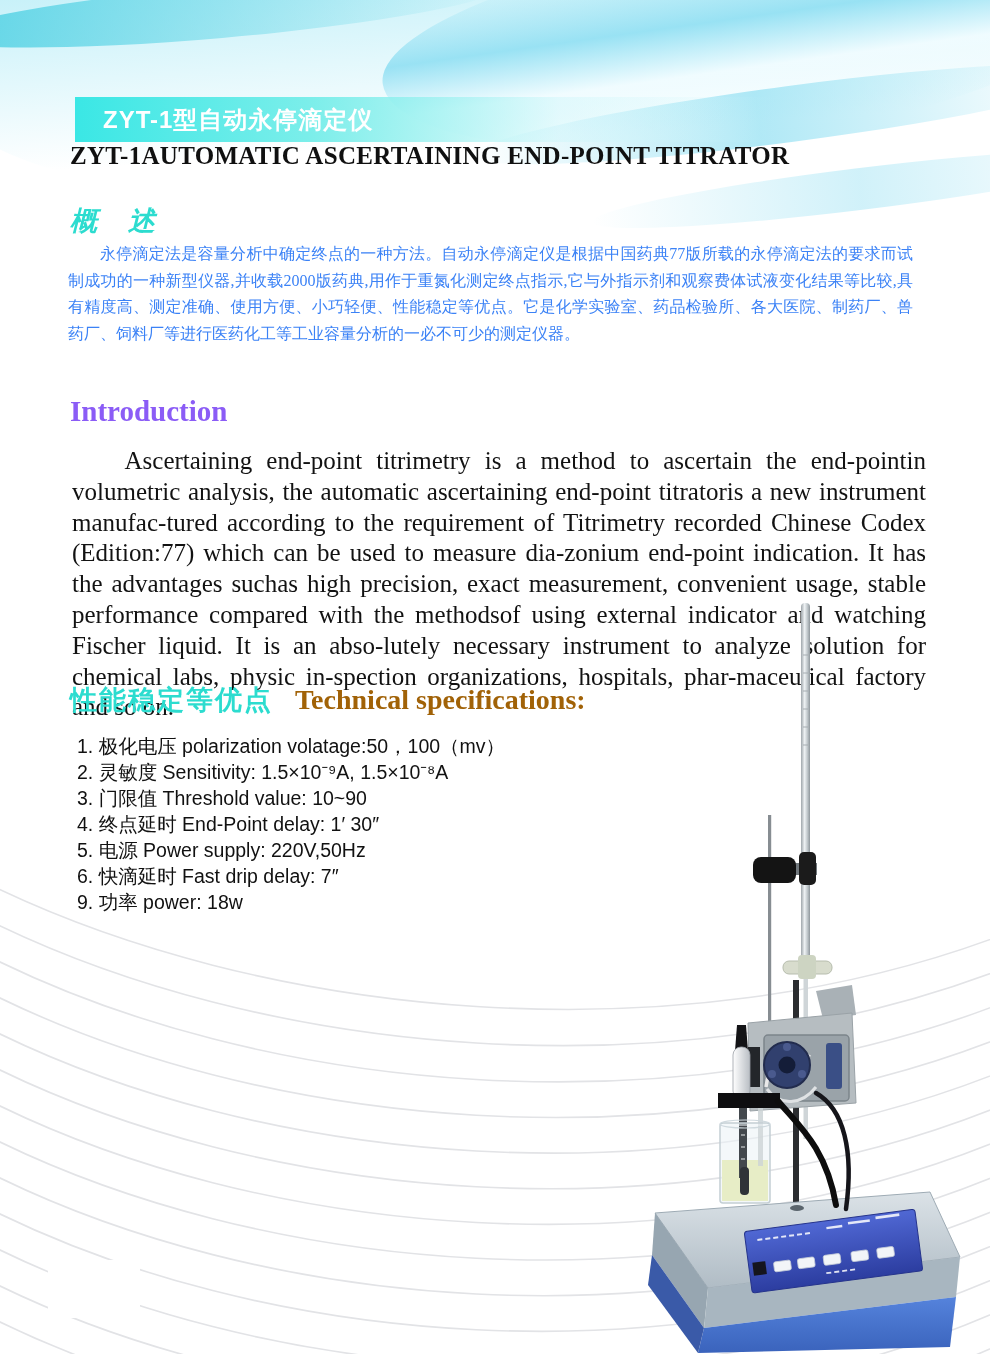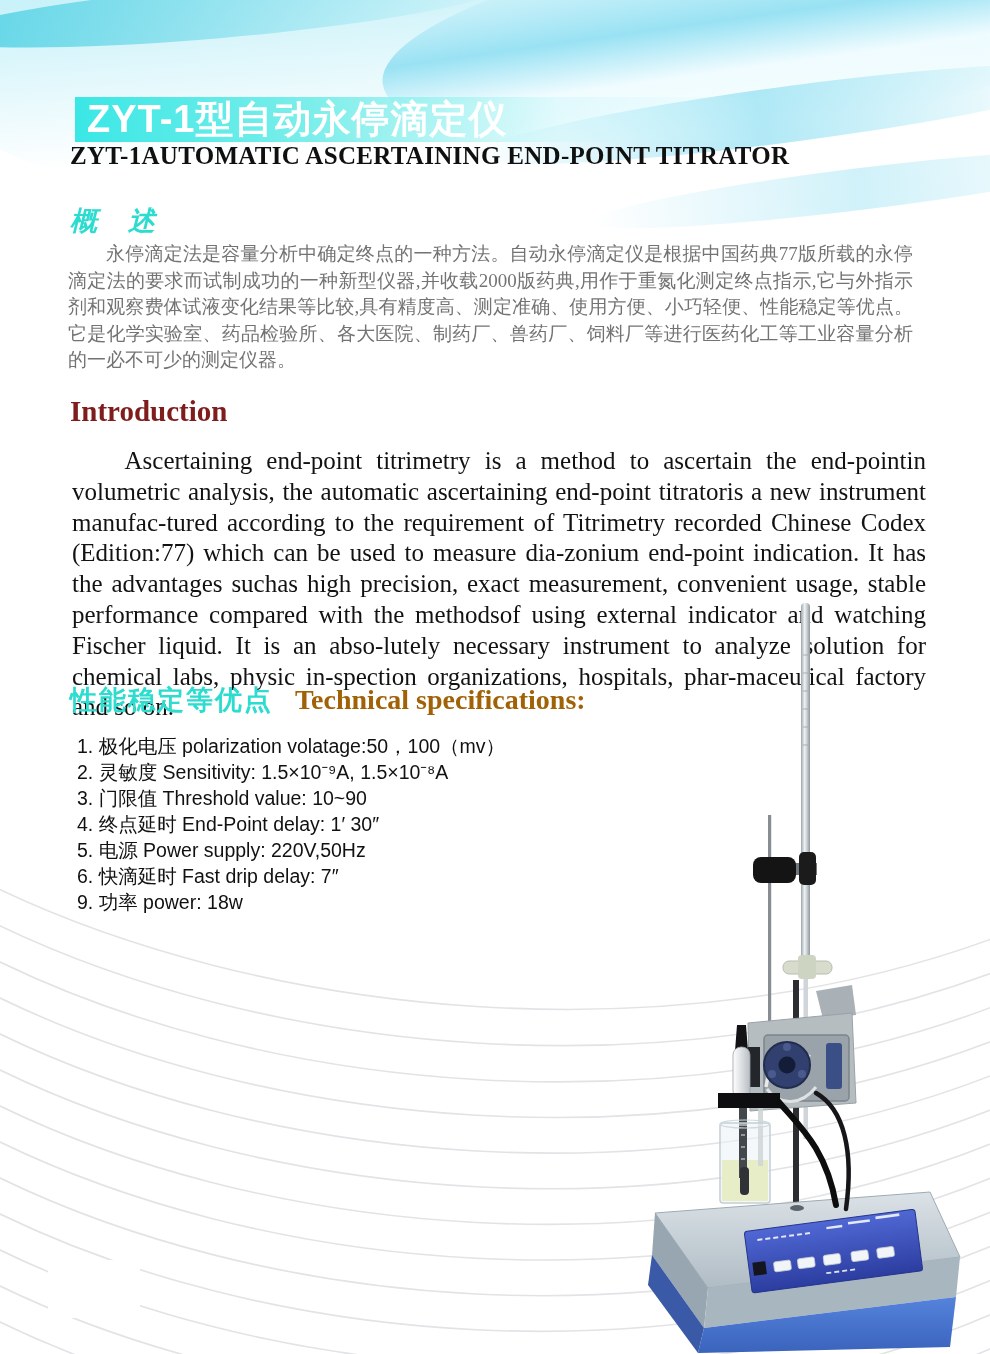--- a/index.html
+++ b/index.html
@@ -28,48 +28,48 @@
         border-radius:50%;}
   .sw-d{left:590px;top:168px;width:540px;height:42px;transform:rotate(-7deg);
         background:linear-gradient(90deg,rgba(255,255,255,0),rgba(170,230,245,.55) 50%,rgba(255,255,255,0));
         border-radius:50%;}
   
   .title-bar{
     position:absolute;left:75px;top:97px;width:780px;height:45px;z-index:3;
     background:linear-gradient(90deg,var(--titlebar-cyan-start) 0%,#7beeea 30%,rgba(205,246,250,.45) 62%,rgba(255,255,255,0) 90%);
     color:#ffffff;
     font-family:"Liberation Sans", sans-serif;
-    font-weight:bold;font-size:38px;line-height:45px;
-    padding-left:12px;box-sizing:border-box;
+    font-weight:bold;font-size:24px;line-height:45px;
+    padding-left:28px;box-sizing:border-box;
     letter-spacing:1px;
   }
   .title-en{
     position:absolute;left:70px;top:142px;z-index:3;
     font-family:"Liberation Serif", serif;font-weight:bold;
     font-size:25px;letter-spacing:.3px;color:#101010;white-space:nowrap;
   }
   
   .h-cn{
     font-family:"Liberation Sans", sans-serif;font-weight:bold;
     color:var(--accent-cyan);font-size:27px;letter-spacing:2px;
   }
   .overview-h{position:absolute;left:70px;top:203px;z-index:3;font-style:italic;}
   .intro-h{
     position:absolute;left:70px;top:395px;
-    font-family:"Liberation Serif", serif;font-weight:bold;font-size:29px;color:#7f1d1d;
+    font-family:"Liberation Serif", serif;font-weight:bold;font-size:29px;color:#8b5cf6;
   }
   .specs-h{position:absolute;left:70px;top:682px;display:flex;align-items:baseline;gap:22px;z-index:3;}
   .specs-h .en{
     font-family:"Liberation Serif", serif;font-weight:bold;font-size:28px;color:#a16207;
   }
   
   .cn-body{
     position:absolute;left:68px;top:241px;width:845px;z-index:3;
-    font-size:19px;line-height:26.6px;text-align:justify;
-    text-indent:2em;color:#737373;
+    font-size:16px;line-height:26.6px;text-align:justify;
+    text-indent:2em;color:#3b82f6;
   }
   .en-body{
     position:absolute;left:72px;top:446px;width:854px;
     font-size:25px;line-height:30.8px;text-align:justify;
     text-indent:2.1em;color:#121212;
   }
   
   .spec-list{
     position:absolute;left:48px;top:733px;width:560px;z-index:3;
     font-family:Liberation Sans, sans-serif;

